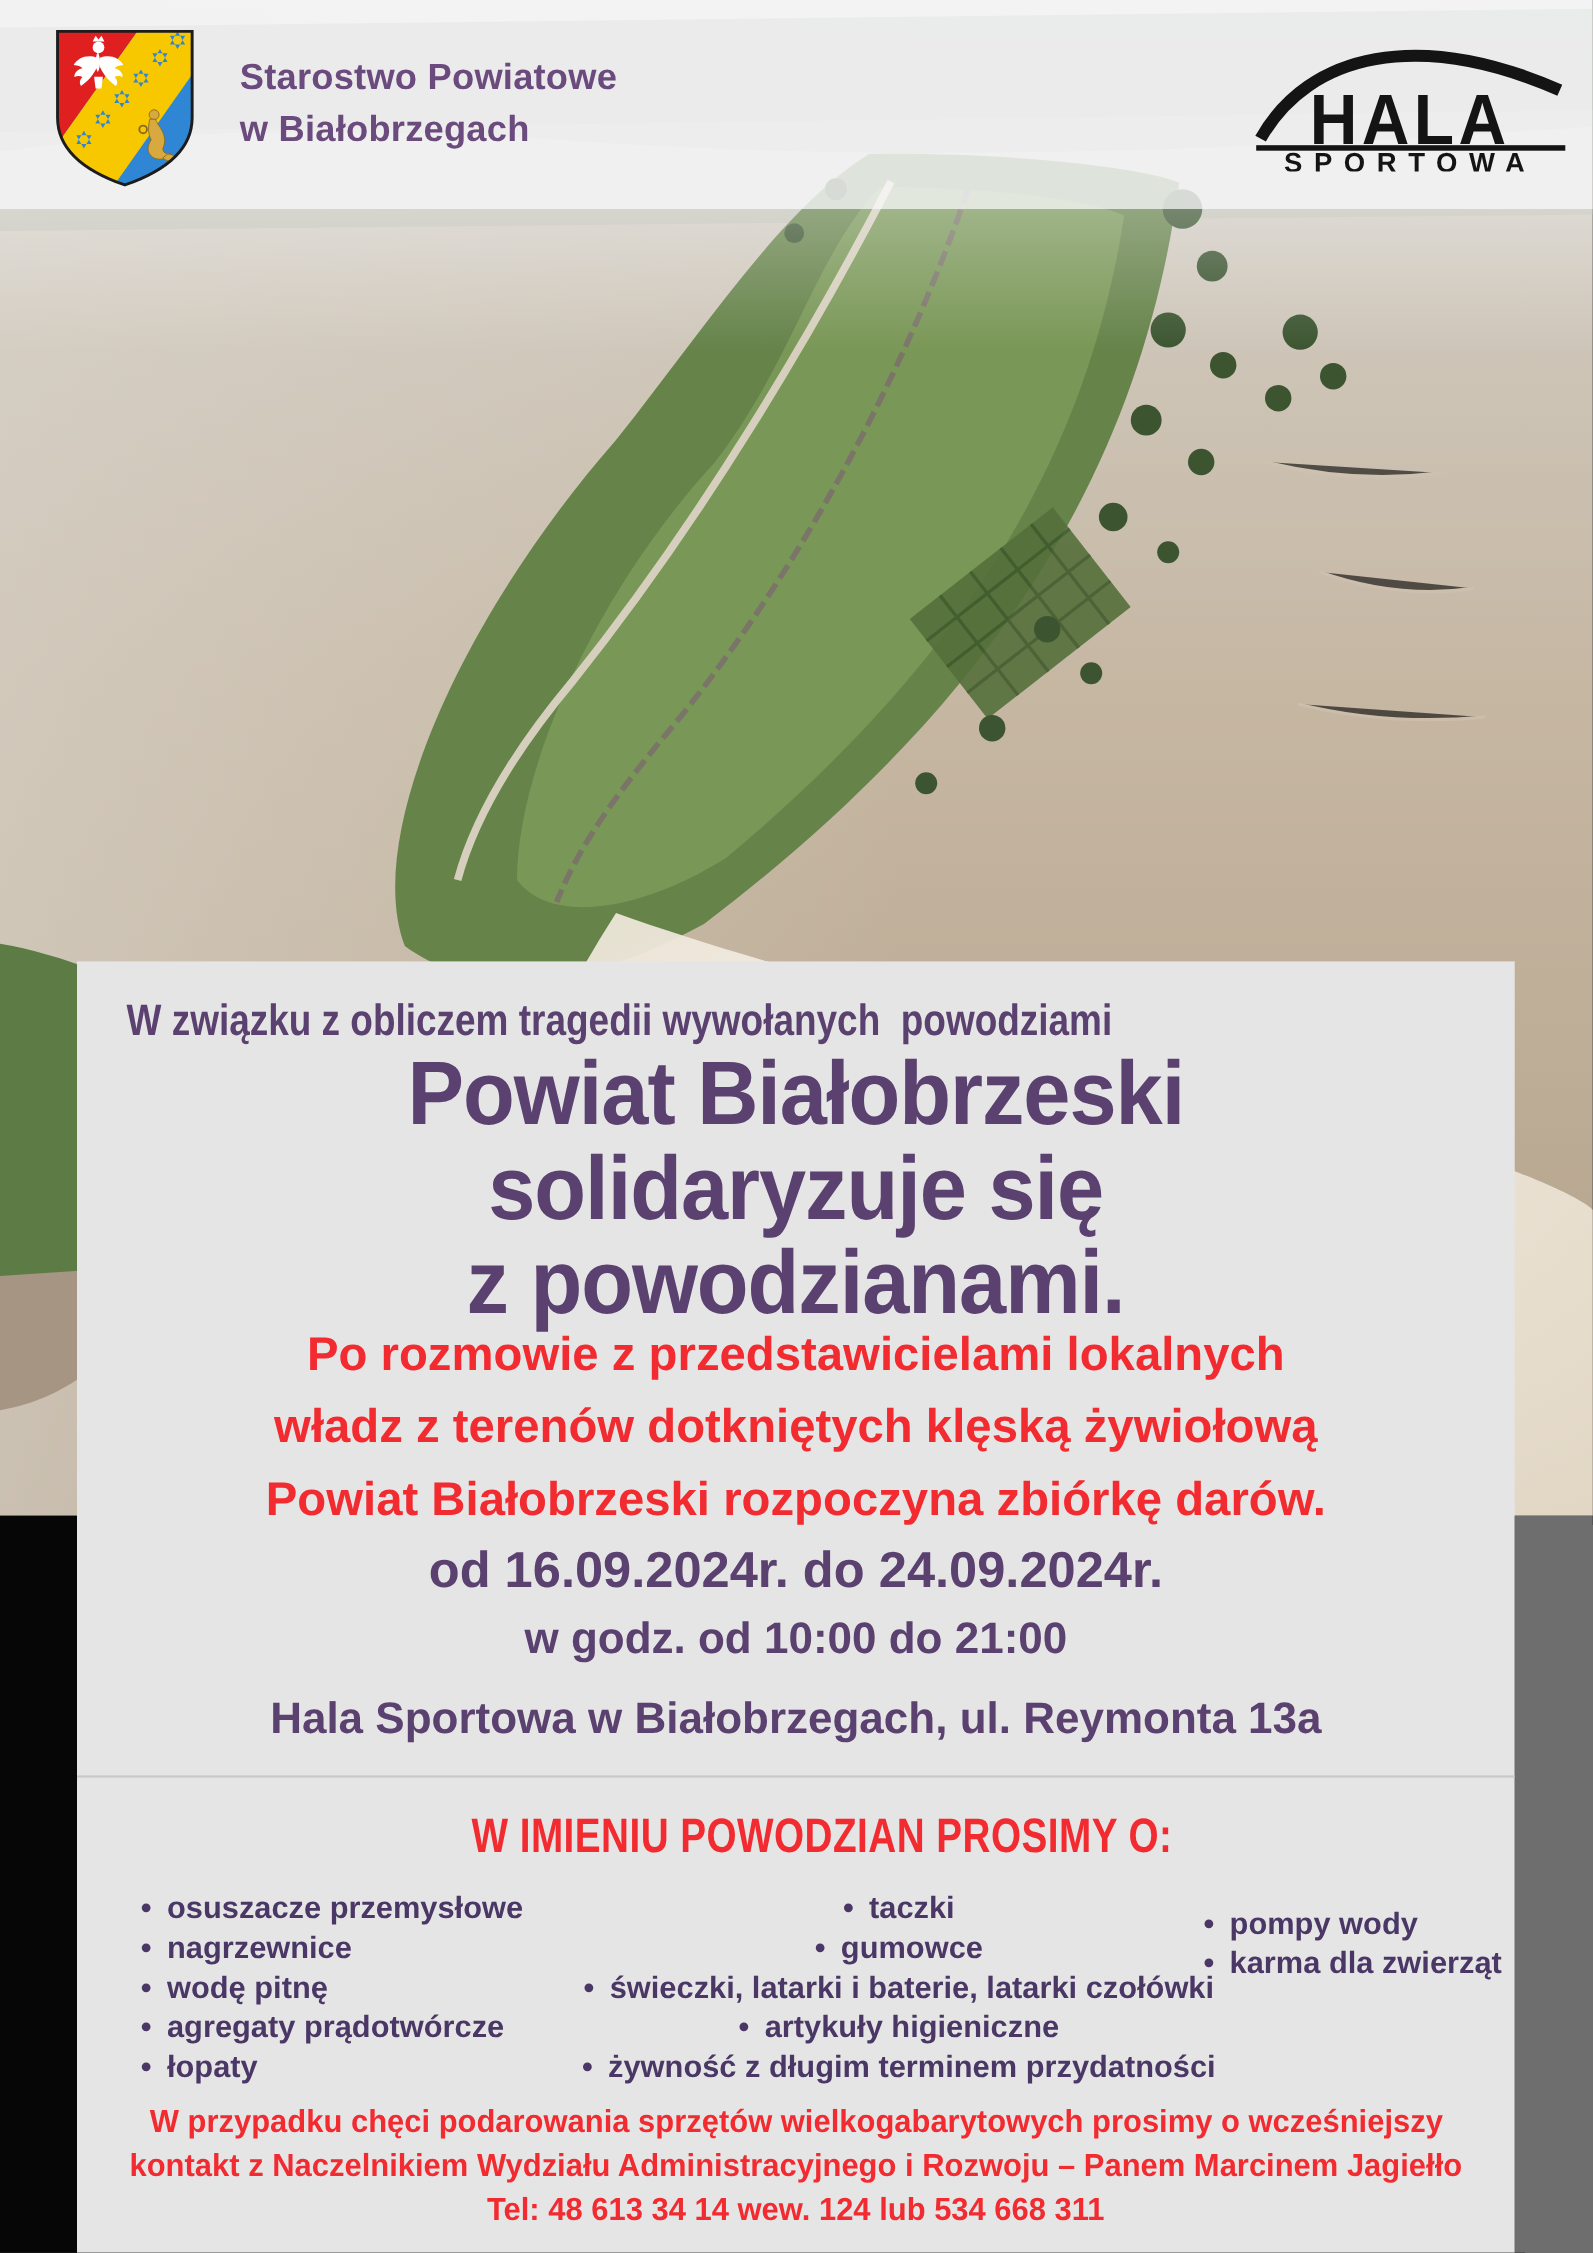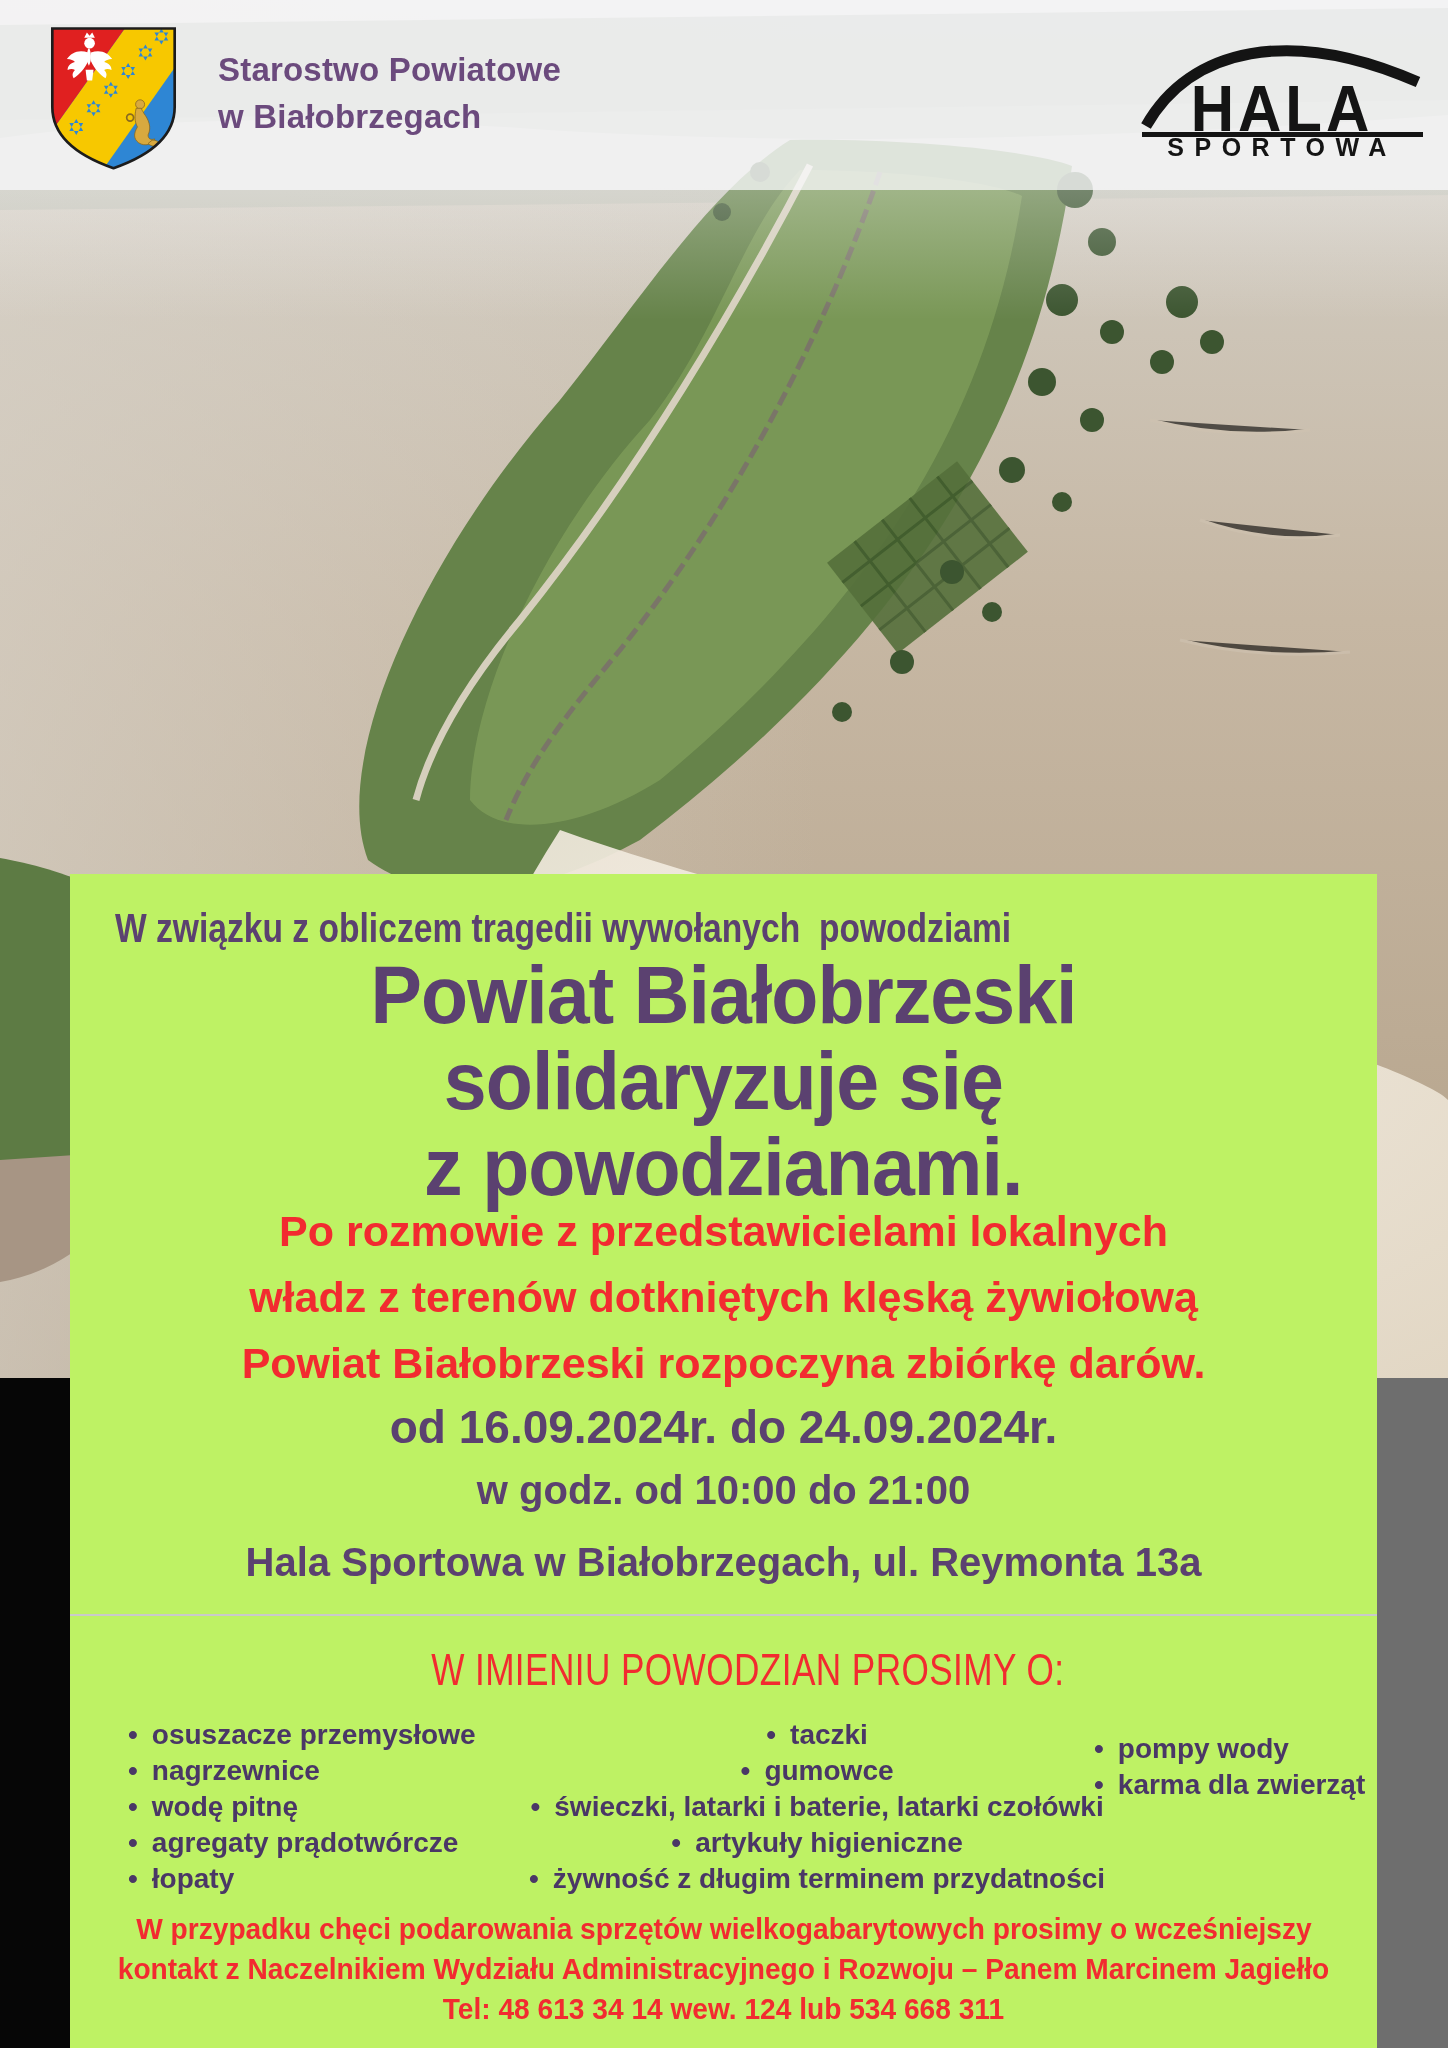--- a/index.html
+++ b/index.html
@@ -18,34 +18,34 @@
 
   
   .header{position:absolute;left:0;top:0;width:1448px;height:190px;z-index:4;}
   .crest{position:absolute;left:47px;top:24px;width:133px;height:150px;}
   .orgname{position:absolute;left:218px;top:46px;color:#6b4a7d;font-weight:bold;
        font-size:33px;line-height:47px;letter-spacing:0.2px;}
   .hala-logo{position:absolute;left:1140px;top:26px;width:285px;height:130px;}
 
   
   .panel{position:absolute;left:70px;top:874px;width:1307px;height:1174px;
-       background:#bef264;z-index:5;text-align:center;color:#5b4170;}
+       background:#e5e5e5;z-index:5;text-align:center;color:#5b4170;}
   .cx{display:inline-block;transform:scaleX(var(--sx,0.85));}
   .intro{margin-top:30px;text-align:left;padding-left:45px;font-size:40px;line-height:48px;
        font-weight:bold;color:#5b4170;white-space:pre-wrap;}
   .intro .cx{transform-origin:left center;--sx:0.84;}
   .title{font-size:82px;line-height:86px;font-weight:bold;color:#5b4170;
        letter-spacing:-1px;}
   .title .cx{--sx:0.94;}
   .lead{margin-top:-12px;font-size:43px;line-height:66px;font-weight:bold;color:#f22b30;}
   .dates{margin-top:8px;font-size:46px;line-height:46px;font-weight:bold;}
   .hours{margin-top:17px;font-size:40px;line-height:46px;font-weight:bold;}
   .venue{margin-top:24px;font-size:40px;line-height:50px;font-weight:bold;}
   .divider{margin:27px 0 0 0;border:none;border-top:2px solid #c9c9c9;width:100%;}
-  .needs-heading{margin-top:28px;font-size:44px;line-height:52px;font-weight:normal;color:#f22b30;
+  .needs-heading{margin-top:28px;font-size:44px;line-height:52px;font-weight:bold;color:#f22b30;
        letter-spacing:0.5px;padding-left:48px;}
   .needs-heading .cx{--sx:0.80;}
   .needs{position:relative;margin-top:7px;height:180px;text-align:left;}
   .needs ul{list-style:none;margin:14px;padding:0;position:absolute;top:0;}
   .needs ul.c1{left:44px;} .needs ul.c2{left:445px;text-align:center;} .needs ul.c3{left:1010px;top:14px;}
   .needs li{font-size:28px;line-height:36px;font-weight:bold;color:#4a3766;white-space:nowrap;}
   .needs li::before{content:"•";margin-right:14px;}
   .footer{margin-top:26px;font-size:29px;line-height:40px;font-weight:bold;color:#f22b30;}
   .footer .cx{--sx:0.97;}
 </style>

